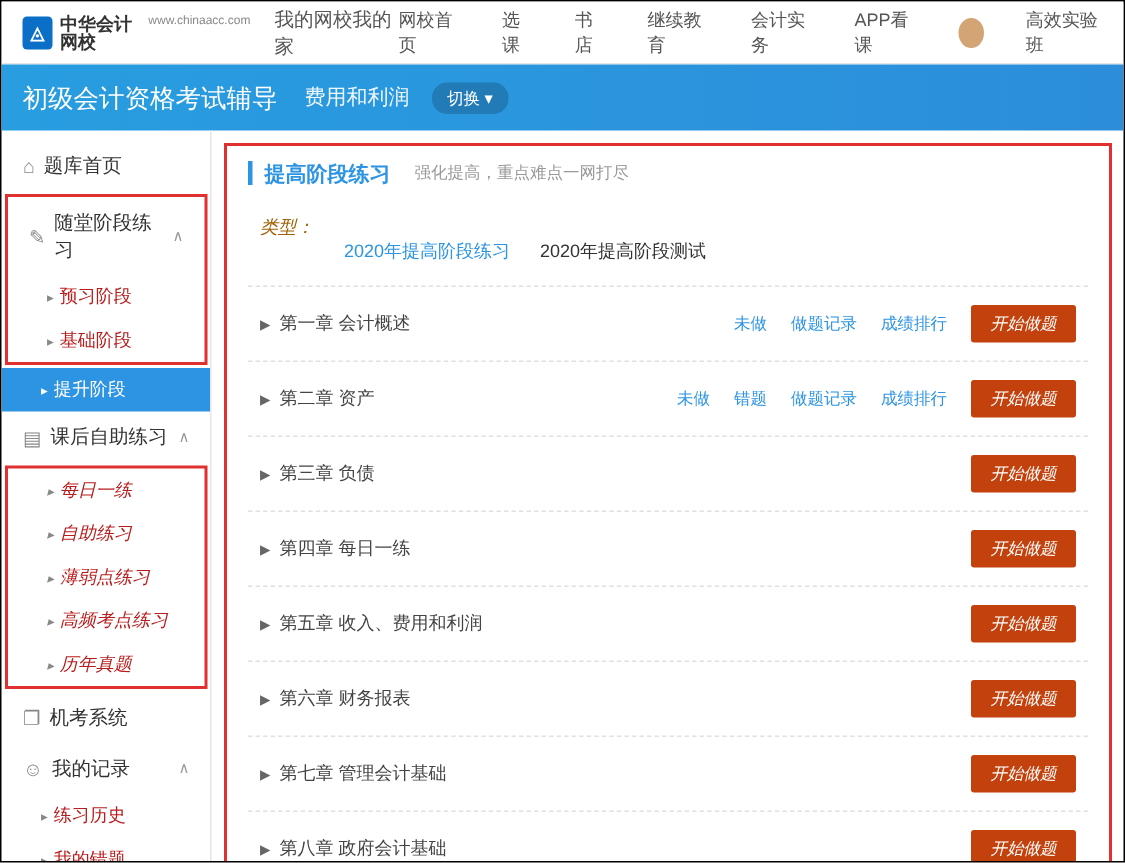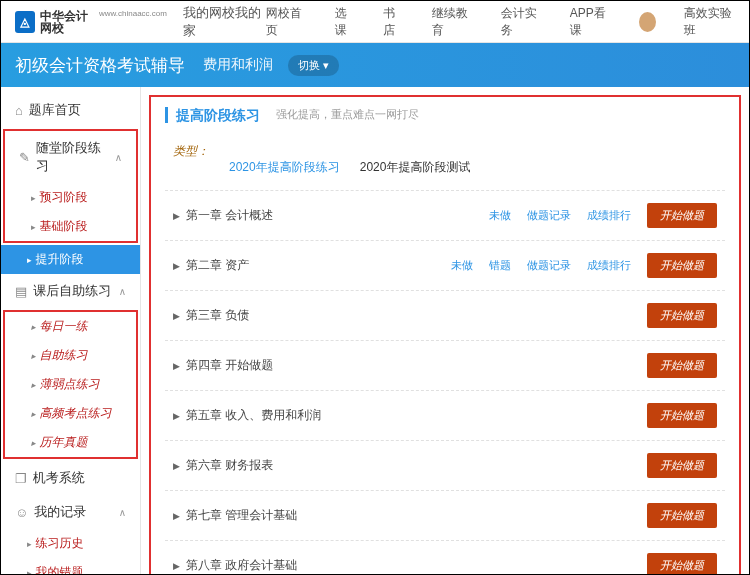--- a/index.html
+++ b/index.html
@@ -169,21 +169,21 @@
           </div>
           <div class="chapter-row">
             <span class="chapter-arrow">▶</span>
             <span class="chapter-name">第三章 负债</span>
             <div class="chapter-links">
               <span class="btn-start">开始做题</span>
             </div>
           </div>
           <div class="chapter-row">
             <span class="chapter-arrow">▶</span>
-            <span class="chapter-name">第四章 开始做题</span>
+            <span class="chapter-name">第四章 每日一练</span>
             <div class="chapter-links">
               <span class="btn-start">开始做题</span>
             </div>
           </div>
           <div class="chapter-row">
             <span class="chapter-arrow">▶</span>
             <span class="chapter-name">第五章 收入、费用和利润</span>
             <div class="chapter-links">
               <span class="btn-start">开始做题</span>
             </div>

